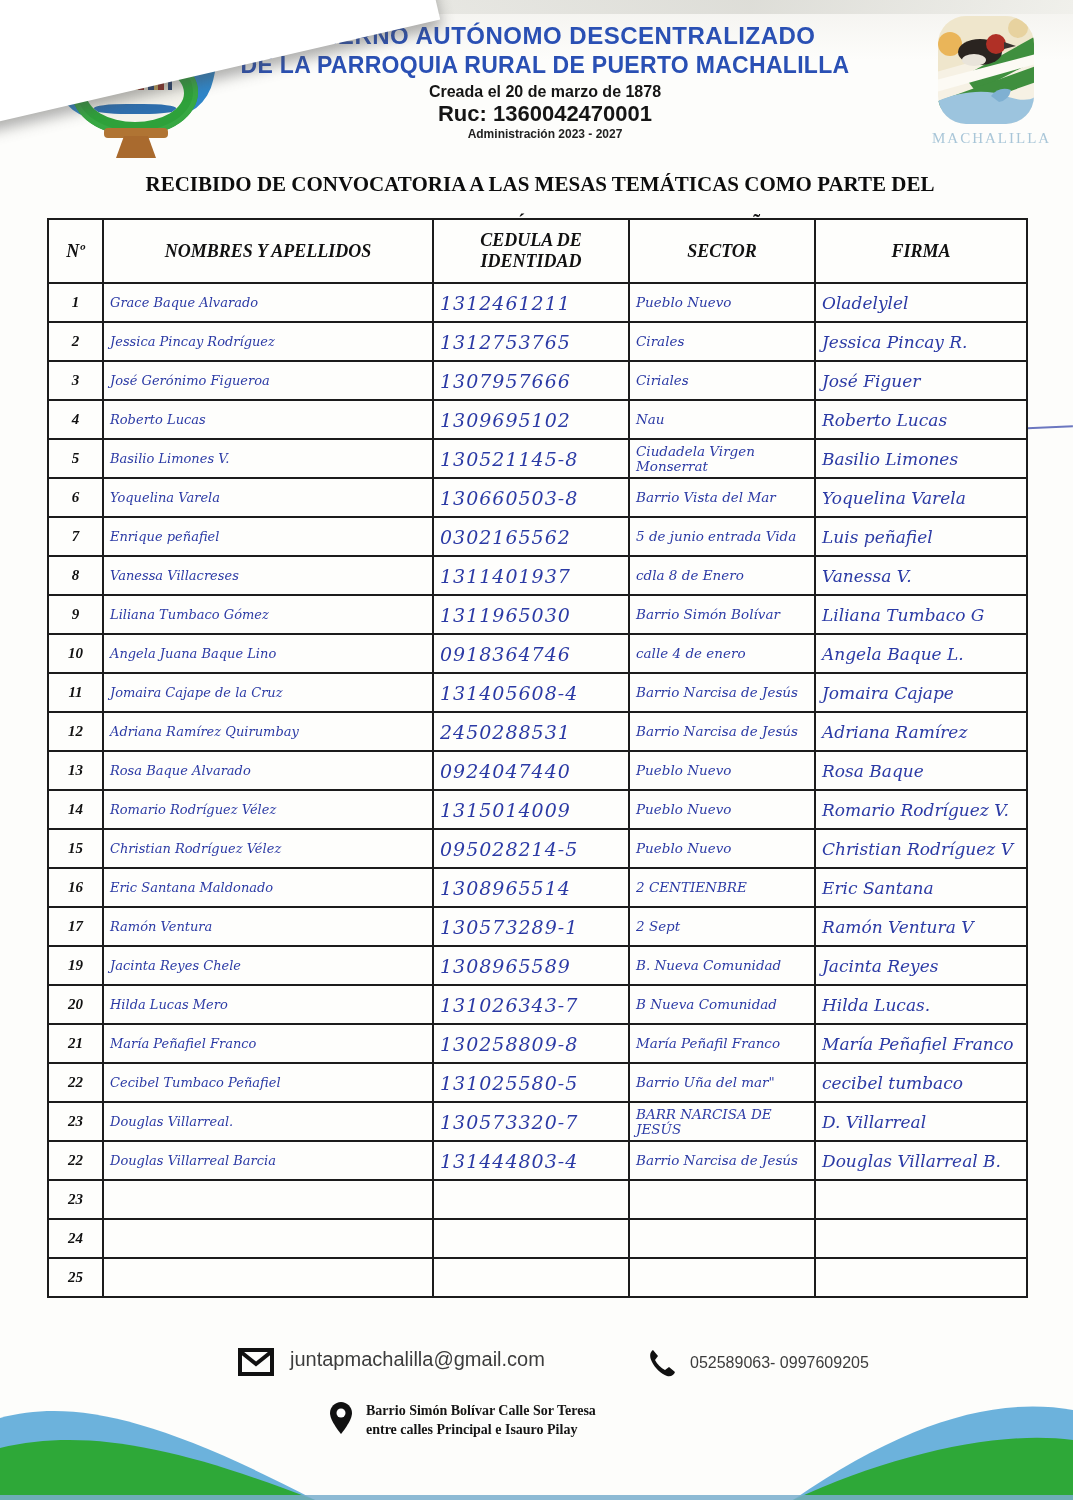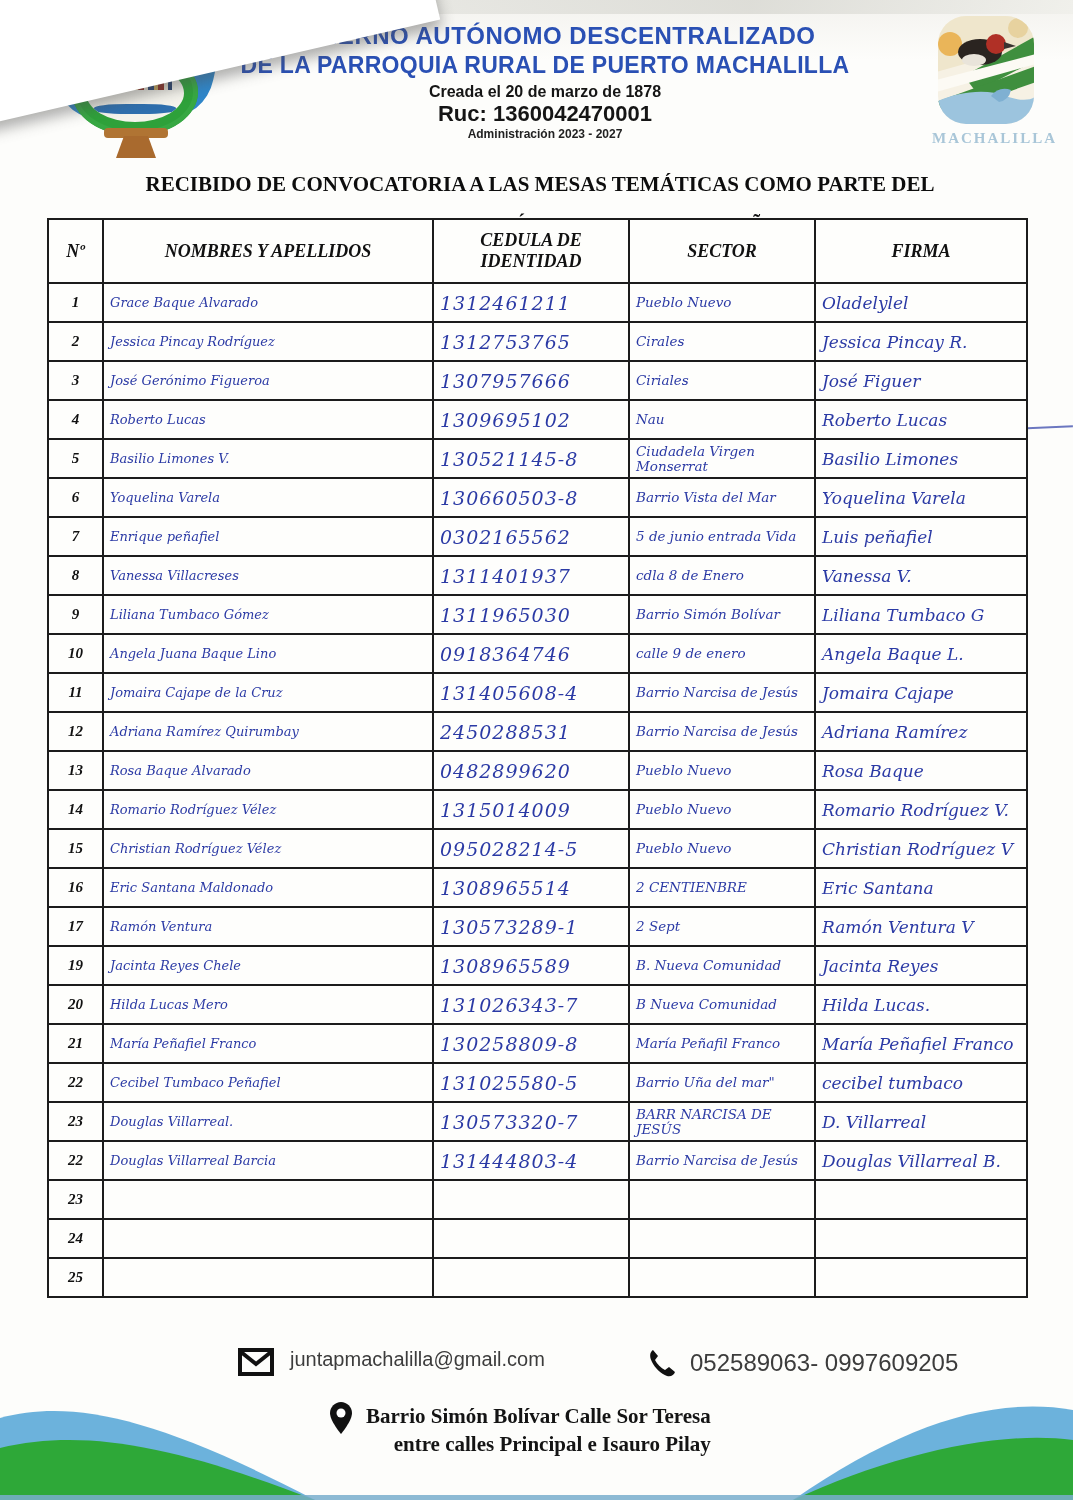--- a/index.html
+++ b/index.html
@@ -35,21 +35,21 @@
 
   .org-block{position:absolute;left:195px;top:22px;width:700px;text-align:center;}
   .org-line1{font-size:24px;font-weight:bold;color:#2a50b4;letter-spacing:.5px;}
   .org-line2{font-size:23px;font-weight:bold;color:#2a50b4;letter-spacing:.3px;margin-top:2px;}
   .org-created{font-size:16px;font-weight:bold;color:#151515;margin-top:4px;}
   .org-ruc{font-size:22px;font-weight:bold;color:#151515;}
   .org-admin{font-size:12px;font-weight:bold;color:#222;}
 
   .bird-logo{position:absolute;right:33px;top:14px;width:108px;height:148px;text-align:center;}
   .bird-logo svg{display:block;margin:0 auto;}
-  .bird-caption{margin-top:4px;font-size:15px;letter-spacing:2px;color:#a9c6d8;font-family:"Liberation Serif",serif;font-weight:bold;}
+  .bird-caption{margin-top:4px;font-size:15px;letter-spacing:2px;color:#a9c6d8;font-family:"Liberation Serif",serif;}
 
   .doc-title{position:absolute;left:80px;top:172px;width:920px;text-align:center;
     font-family:"Liberation Serif",serif;font-weight:bold;font-size:21px;color:#0d0d0d;}
   .doc-title .t2{margin-top:16px;}
 
   
   table.sheet{position:absolute;left:47px;top:218px;border-collapse:collapse;table-layout:fixed;
     background:#fefefc;}
   table.sheet th,table.sheet td{border:2px solid #1c1c1c;padding:0 6px;vertical-align:middle;overflow:visible;}
   table.sheet th{height:62px;font-family:"Liberation Serif",serif;font-style:italic;font-weight:bold;
@@ -61,24 +61,24 @@
   td.c-name{font-size:13px;white-space:nowrap;}
   td.c-ced{font-size:19px;letter-spacing:1px;white-space:nowrap;}
   td.c-sec{font-size:13.5px;line-height:1.05;}
   td.c-fir{font-size:17px;white-space:nowrap;}
 
   
   .footer{position:absolute;left:0;bottom:0;width:100%;height:160px;}
   .contact-email{position:absolute;left:238px;top:8px;display:flex;align-items:flex-start;gap:16px;}
   .contact-email .txt{font-size:20px;color:#3c3c3c;}
   .contact-phone{position:absolute;left:648px;top:8px;display:flex;align-items:center;gap:14px;}
-  .contact-phone .txt{font-size:24px;color:#3c3c3c;}
+  .contact-phone .txt{font-size:16px;color:#3c3c3c;}
   .address{position:absolute;left:330px;top:62px;display:flex;align-items:flex-start;gap:14px;}
-  .address .txt{font-family:"Liberation Serif",serif;font-weight:bold;font-size:21px;color:#141414;
-    text-align:right;line-height:1.35;}
+  .address .txt{font-family:"Liberation Serif",serif;font-weight:bold;font-size:14px;color:#141414;
+    text-align:left;line-height:1.35;}
   .wave{position:absolute;bottom:0;}
   .wave.left{left:0;} .wave.right{right:0;}
   .bottom-edge{position:absolute;bottom:0;left:0;width:100%;height:5px;background:#79aecd;opacity:.85;}
 </style>
 </head>
 <body>
 
 <div class="page">
 
   <div class="top-strip"></div>
@@ -225,21 +225,21 @@
       <td class="c-name hw">Liliana Tumbaco Gómez</td>
       <td class="c-ced hw">1311965030</td>
       <td class="c-sec hw">Barrio Simón Bolívar</td>
       <td class="c-fir hw">Liliana Tumbaco G</td>
     </tr>
 
     <tr>
       <td class="c-num">10</td>
       <td class="c-name hw">Angela Juana Baque Lino</td>
       <td class="c-ced hw">0918364746</td>
-      <td class="c-sec hw">calle 9 de enero</td>
+      <td class="c-sec hw">calle 4 de enero</td>
       <td class="c-fir hw">Angela Baque L.</td>
     </tr>
 
     <tr>
       <td class="c-num">11</td>
       <td class="c-name hw">Jomaira Cajape de la Cruz</td>
       <td class="c-ced hw">131405608-4</td>
       <td class="c-sec hw">Barrio Narcisa de Jesús</td>
       <td class="c-fir hw">Jomaira Cajape</td>
     </tr>
@@ -248,21 +248,21 @@
       <td class="c-num">12</td>
       <td class="c-name hw">Adriana Ramírez Quirumbay</td>
       <td class="c-ced hw">2450288531</td>
       <td class="c-sec hw">Barrio Narcisa de Jesús</td>
       <td class="c-fir hw">Adriana Ramírez</td>
     </tr>
 
     <tr>
       <td class="c-num">13</td>
       <td class="c-name hw">Rosa Baque Alvarado</td>
-      <td class="c-ced hw">0482899620</td>
+      <td class="c-ced hw">0924047440</td>
       <td class="c-sec hw">Pueblo Nuevo</td>
       <td class="c-fir hw">Rosa Baque</td>
     </tr>
 
     <tr>
       <td class="c-num">14</td>
       <td class="c-name hw">Romario Rodríguez Vélez</td>
       <td class="c-ced hw">1315014009</td>
       <td class="c-sec hw">Pueblo Nuevo</td>
       <td class="c-fir hw">Romario Rodríguez V.</td>

